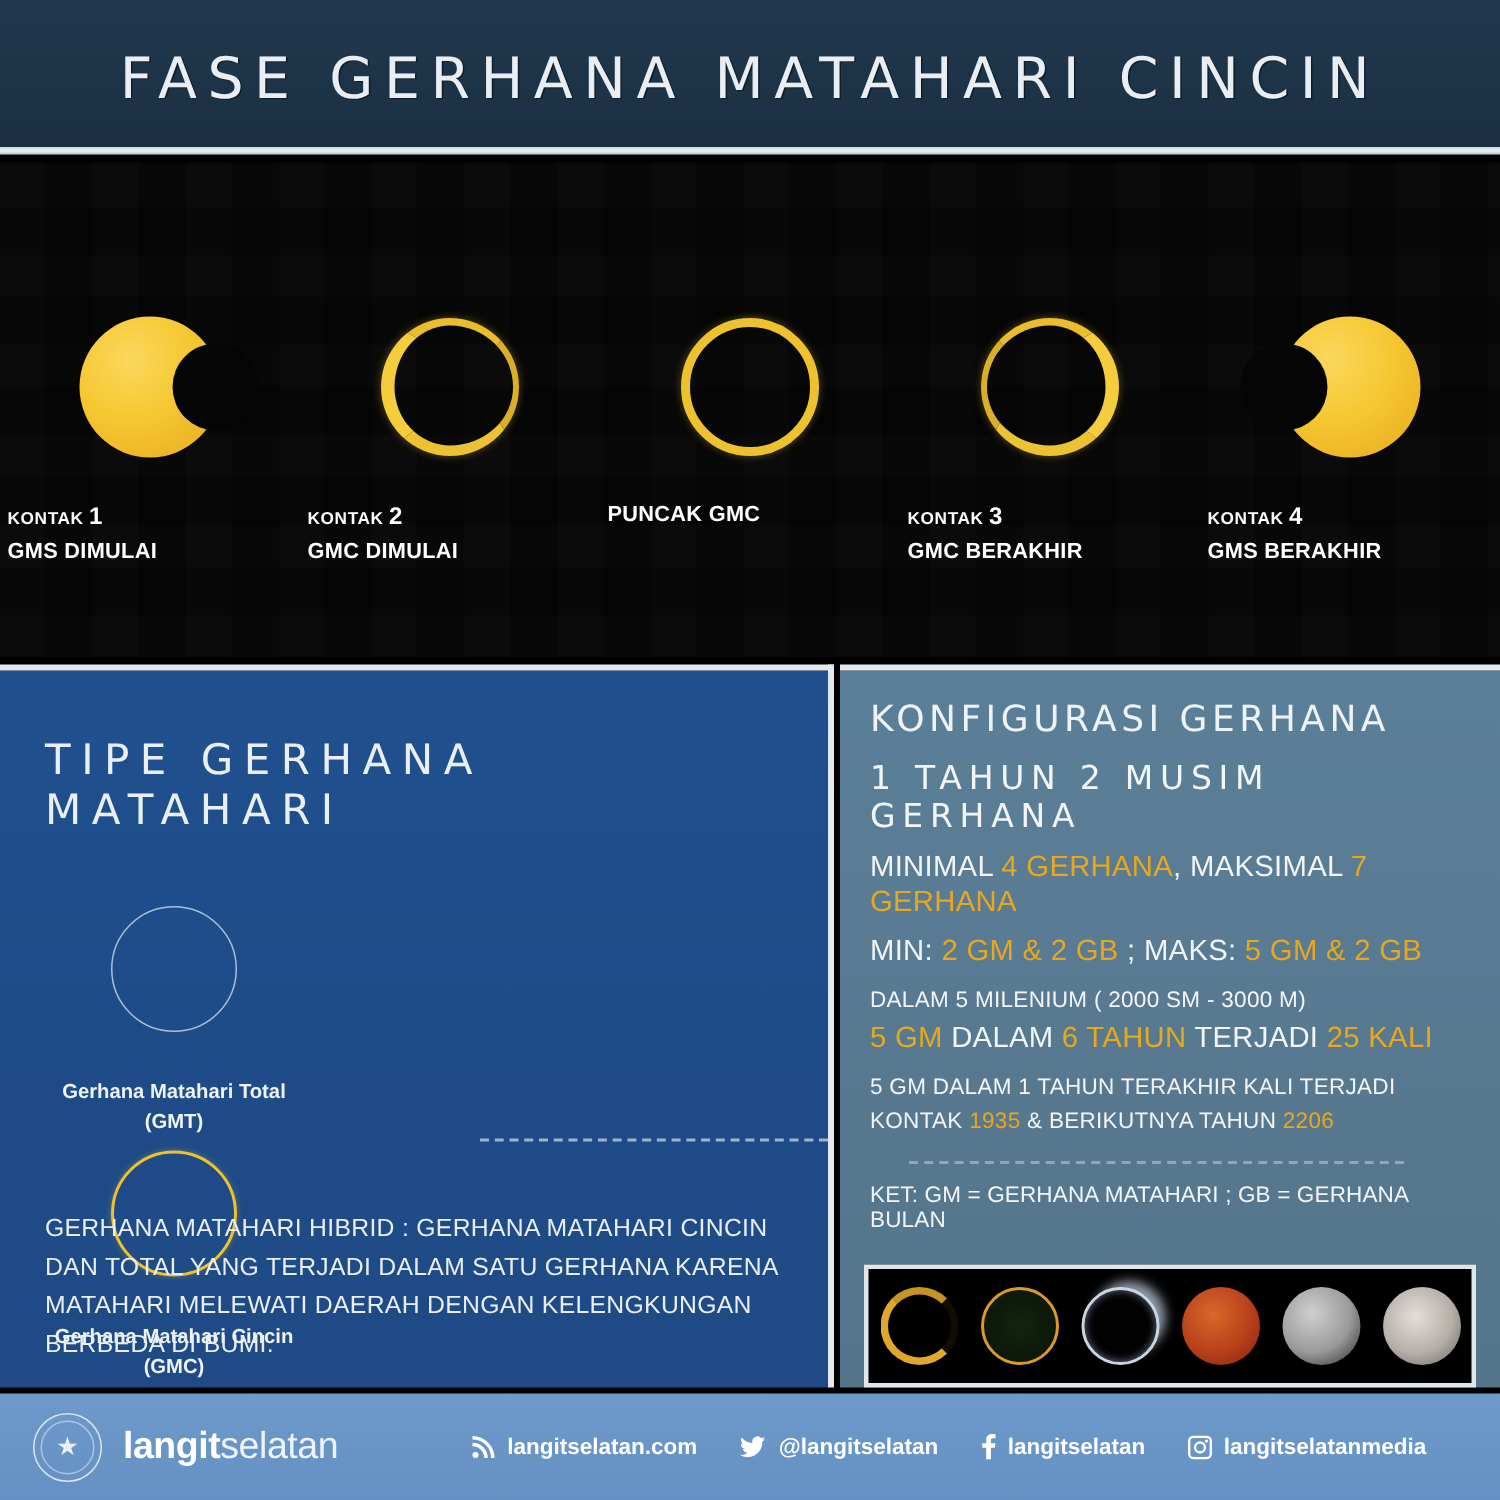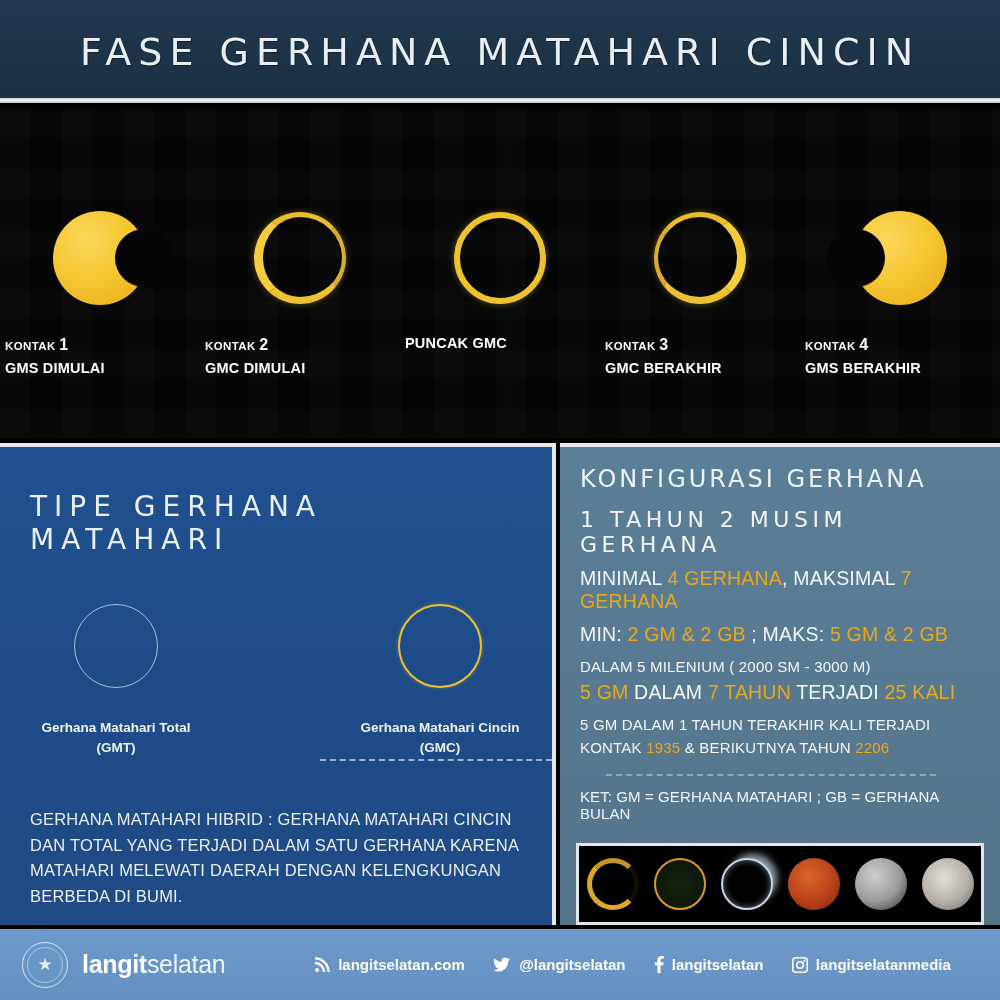--- a/index.html
+++ b/index.html
@@ -71,21 +71,21 @@
     position:absolute; left:0; top:443px; width:556px; height:482px;
     background:linear-gradient(180deg,#20508f 0%,#1e4c89 50%,#1f4a85 100%);
     border-top:4px solid #e3e9ee;
     border-right:4px solid #e3e9ee;
     padding:22px 26px 0 30px;
   }
   .left-title {
     font-size:28px; letter-spacing:7px; color:#e9eff4; font-weight:400;
     font-family:"DejaVu Sans", sans-serif; margin-top:21px;
   }
-  .types { display:flex; justify-content:space-between; margin-top:40px; padding:0 6px; }
+  .types { display:flex; justify-content:space-between; margin-top:40px; padding:0 6px;flex-direction:column; }
   .type { width:160px; text-align:center; }
   .type-fig { height:100px; display:flex; align-items:center; justify-content:center; }
   .type-label { color:#eef3f7; font-size:13.5px; font-weight:bold; line-height:1.5; margin-top:22px; }
 
   .ring-thin-white { width:84px; height:84px; border-radius:50%; border:1.6px solid #a9bfd8; }
   .ring-gold-thin  { width:84px; height:84px; border-radius:50%; border:2.6px solid #eec22f;
                      box-shadow:0 0 4px rgba(238,194,47,.3); }
   .crescent { position:relative; width:84px; height:84px; }
   .crescent .c-outer{
     position:absolute; inset:0; border-radius:50%;
@@ -271,21 +271,21 @@
       <span>MINIMAL </span><span class="gold">4 GERHANA</span><span>, MAKSIMAL </span><span class="gold">7 GERHANA</span>
     </div>
 
     <div class="rp-line rp-big">
       <span>MIN: </span><span class="gold">2 GM &amp; 2 GB</span><span> ; MAKS: </span><span class="gold">5 GM &amp; 2 GB</span>
     </div>
 
     <div class="rp-line rp-med" style="margin-top:12px">DALAM 5 MILENIUM ( 2000 SM - 3000 M)</div>
 
     <div class="rp-line rp-big rp-tight">
-      <span class="gold">5 GM</span><span> DALAM </span><span class="gold">7 TAHUN</span><span> TERJADI </span><span class="gold">25 KALI</span>
+      <span class="gold">5 GM</span><span> DALAM </span><span class="gold">6 TAHUN</span><span> TERJADI </span><span class="gold">25 KALI</span>
     </div>
 
     <div class="rp-line rp-med" style="margin-top:12px">5 GM DALAM 1 TAHUN TERAKHIR KALI TERJADI</div>
 
     <div class="rp-line rp-med rp-tight">
       <span>KONTAK </span><span class="gold">1935</span><span> &amp; BERIKUTNYA TAHUN </span><span class="gold">2206</span>
     </div>
 
     <div class="right-dashed"></div>
     <div class="ket-line">KET: GM = GERHANA MATAHARI ; GB = GERHANA BULAN</div>

